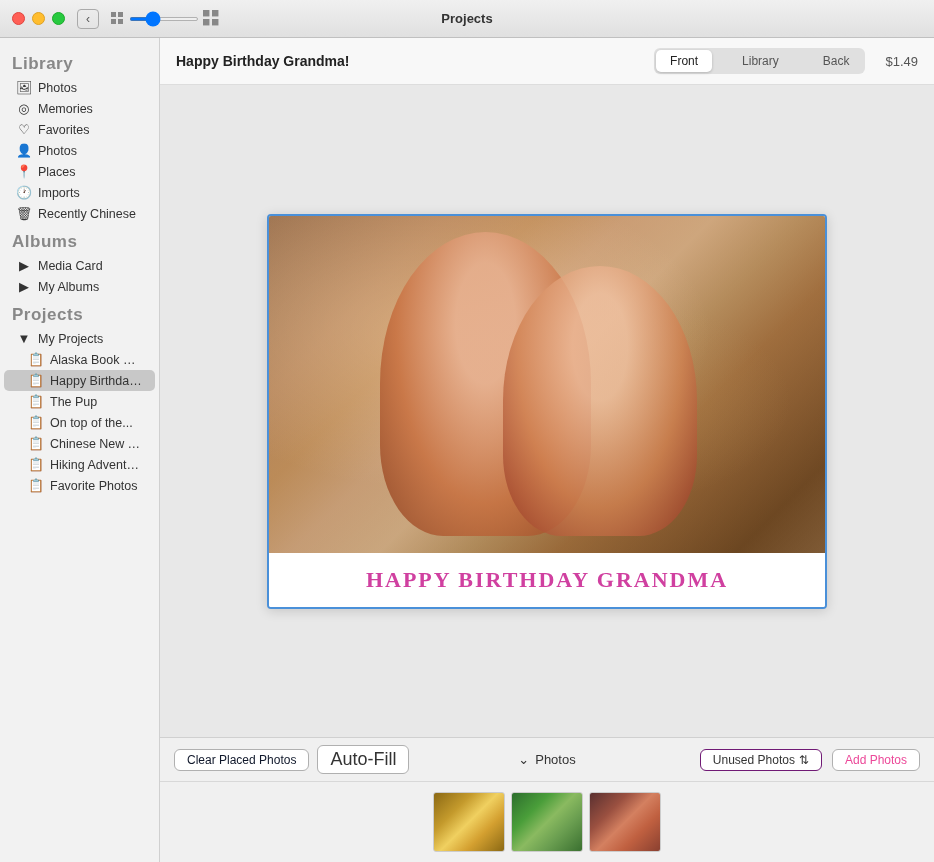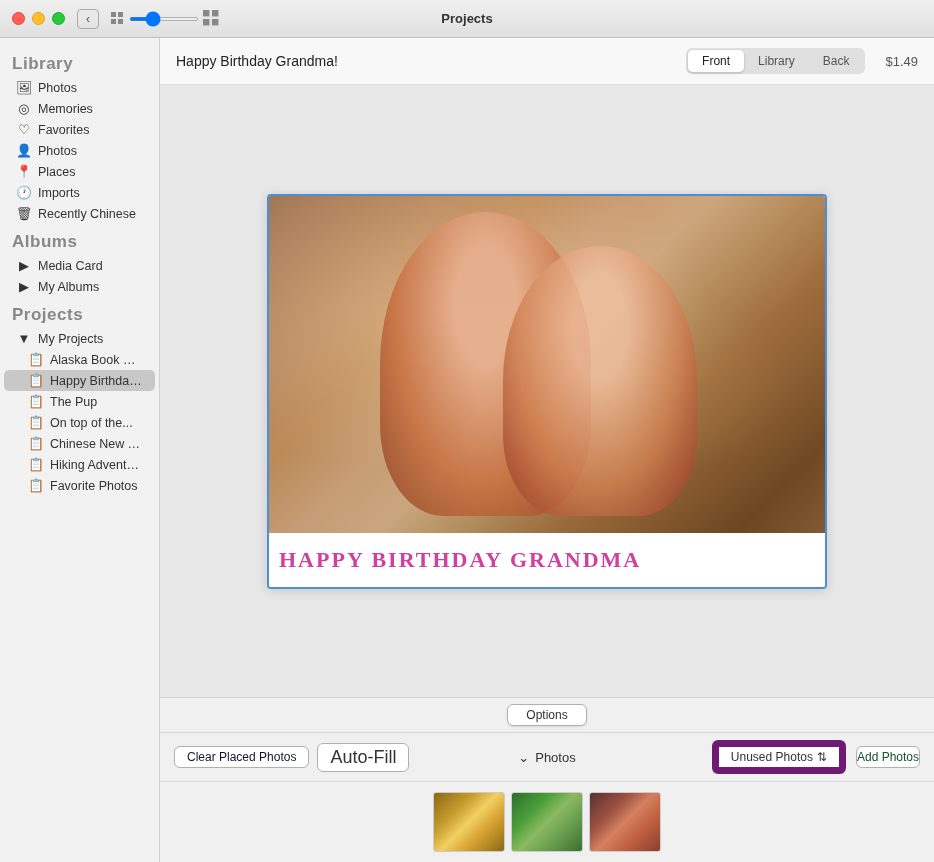--- a/index.html
+++ b/index.html
@@ -168,27 +168,27 @@
     .card-header {
       display: flex;
       align-items: center;
       padding: 10px 16px;
       border-bottom: 1px solid #ddd;
       background: #f8f8f8;
       flex-shrink: 0;
     }
     .card-title {
       font-size: 14px;
-      font-weight: 400;
+      font-weight: 700;
       color: #222;
       flex: 1;
     }
     .card-tabs {
       display: flex;
-      gap: 0;
+      gap: 16px;
       background: #e0e0e0;
       border-radius: 6px;
       padding: 2px;
     }
     .card-tab {
       padding: 4px 14px;
       font-size: 12px;
       border-radius: 5px;
       cursor: pointer;
       color: #555;
@@ -259,22 +259,22 @@
       left: 42%;
       top: 15%;
       width: 35%;
       height: 80%;
       background: radial-gradient(ellipse at 50% 30%, #f0c0a0 20%, #d08050 60%, #903020 100%);
       border-radius: 50% 50% 30% 30%;
       opacity: 0.8;
     }
 
     .card-bottom-text {
-      padding: 14px 10px;
-      text-align: left;
+      padding: 14px 22px;
+      text-align: center;
       background: white;
     }
     .card-bottom-text span {
       font-size: 22px;
       font-weight: 900;
       color: #d040a0;
       letter-spacing: 2px;
       font-family: "Comic Sans MS", "Chalkboard SE", cursive;
       text-transform: uppercase;
     }
@@ -332,38 +332,38 @@
       transform: translateX(-50%);
     }
     .photos-toolbar-right {
       margin-left: auto;
       display: flex;
       align-items: center;
       gap: 10px;
     }
     .unused-btn {
       background: white;
-      border: 7px solid #701a75;
+      border: 1px solid #701a75;
       border-radius: 6px;
       padding: 3px 12px;
       font-size: 12px;
       cursor: pointer;
       color: #333;
       display: flex;
       align-items: center;
       gap: 4px;
     }
     .add-photos-btn {
       background: white;
       border: 1px solid #b0b0b0;
       border-radius: 6px;
-      padding: 3px 0;
+      padding: 3px 12px;
       font-size: 12px;
       cursor: pointer;
-      color: #14532d;
+      color: #ec4899;
     }
     .photos-strip {
       display: flex;
       align-items: center;
       justify-content: center;
       padding: 10px 14px;
       gap: 6px;
       min-height: 80px;
     }
     .photo-thumb {
@@ -525,23 +525,20 @@
           <div class="photo-figure-left"></div>
           <div class="photo-figure-right"></div>
         </div>
         <div class="card-bottom-text">
           <span>HAPPY BIRTHDAY GRANDMA</span>
         </div>
       </div>
     </div>
 
     <div class="bottom-panel">
-      <div class="options-bar">
-        <button class="options-btn">Options</button>
-      </div>
       <div class="photos-toolbar-wrapper">
         <button class="clear-btn">Clear Placed Photos</button>
         <button class="autofill-btn">Auto-Fill</button>
         <div class="photos-label">
           <span>⌄</span>
           <span>Photos</span>
         </div>
         <div class="photos-toolbar-right">
           <button class="unused-btn">
             <span>Unused Photos</span>

